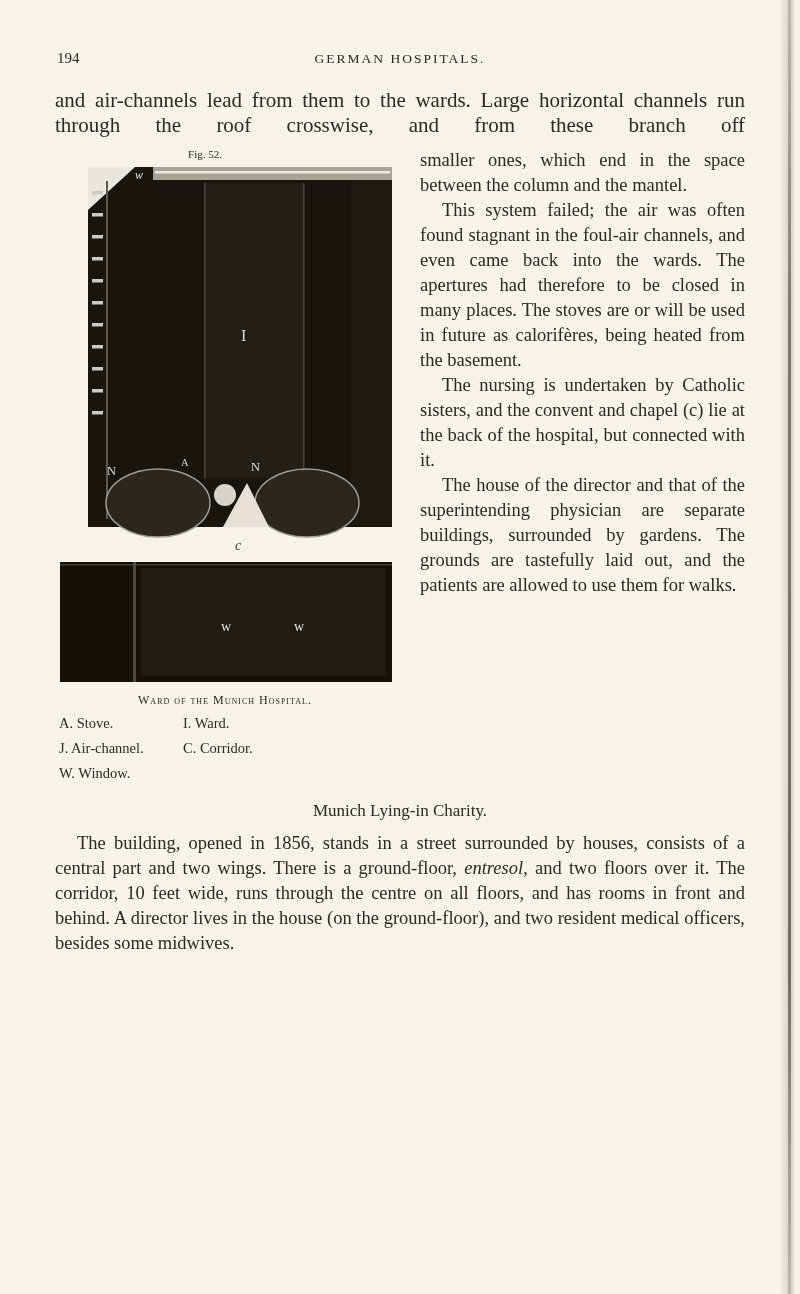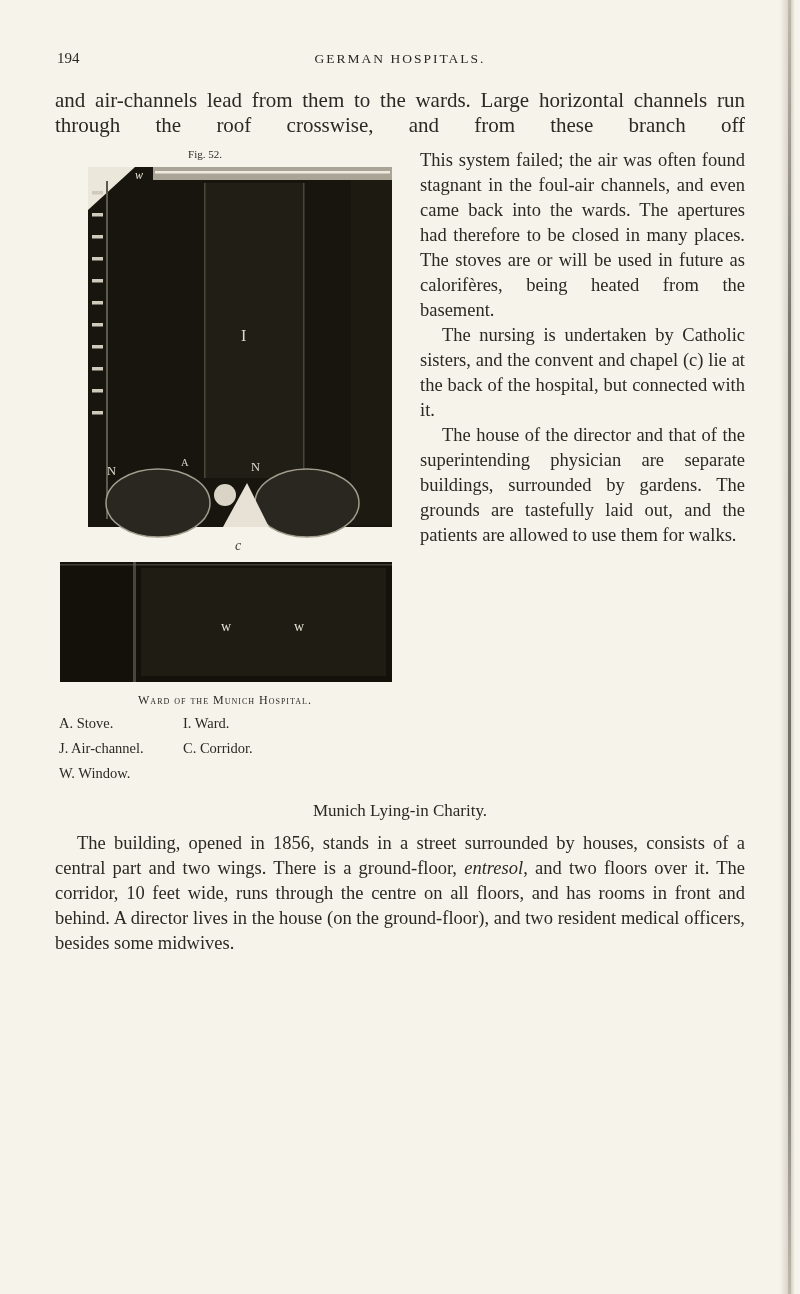--- a/index.html
+++ b/index.html
@@ -184,20 +184,21 @@
         <div class="legend">
           <span>A. Stove.</span>
           <span>I. Ward.</span>
           <span>J. Air-channel.</span>
           <span>C. Corridor.</span>
           <span>W. Window.</span>
         </div>
       </div>
 
       <div class="right-col">
+        <p>smaller ones, which end in the space between the column and the mantel.</p>
         <p>This system failed; the air was often found stagnant in the foul-air channels, and even came back into the wards.  The apertures had therefore to be closed in many places.  The stoves are or will be used in future as calorifères, being heated from the basement.</p>
         <p>The nursing is undertaken by Catholic sisters, and the convent and chapel (c) lie at the back of the hospital, but connected with it.</p>
         <p>The house of the director and that of the superintending physician are separate buildings, surrounded by gardens.  The grounds are tastefully laid out, and the patients are allowed to use them for walks.</p>
       </div>
     </div>
 
     <div class="section-heading">Munich Lying-in Charity.</div>
 
     <p class="final-para"><span>The building, opened in 1856, stands in a street surrounded by houses, consists of a central part and two wings.  There is a ground-floor, </span><span class="em">entresol</span><span>, and two floors over it.  The corridor, 10 feet wide, runs through the centre on all floors, and has rooms in front and behind.  A director lives in the house (on the ground-floor), and two resident medical officers, besides some midwives.</span></p>
 

